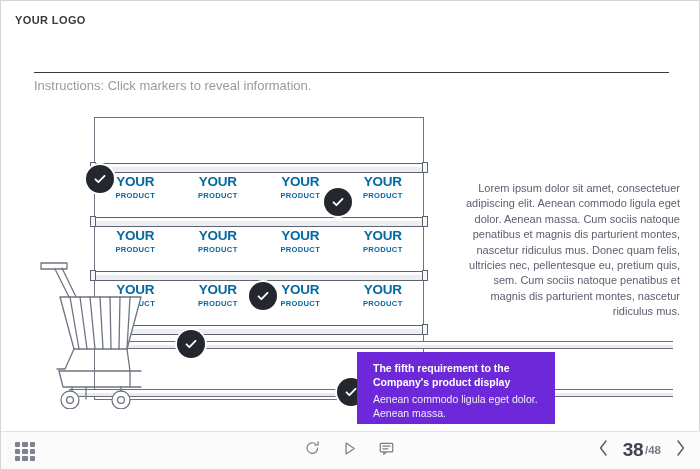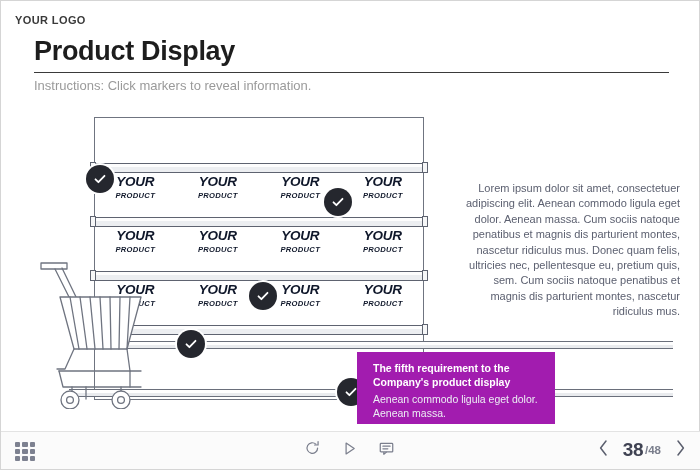--- a/index.html
+++ b/index.html
@@ -28,21 +28,21 @@
   .board .b-top{position:absolute;left:0;top:0;right:0;height:3px;background:#fdfdfd;
                 border-top:1px solid #5e6370;border-bottom:1px solid #9aa0ab;}
   .board .b-bot{position:absolute;left:0;top:4px;right:0;height:5px;background:#eceef1;
                 border-bottom:1px solid #5e6370;}
   .board .b-cap{position:absolute;top:-1px;width:6px;height:11px;
                 border:1px solid #5e6370;box-sizing:border-box;background:#f6f7f8;}
   .board .cap-l{left:-4px;}
   .board .cap-r{right:-4px;}
 
   .prow{position:absolute;left:0;width:330px;display:flex;}
-  .pcell{width:25%;text-align:center;color:#0f172a;font-style:italic;}
+  .pcell{width:25%;text-align:center;color:#0369a1;}
   .pcell .p1{font-size:13.5px;font-weight:700;letter-spacing:-0.2px;line-height:1.05;}
   .pcell .p2{font-size:7.6px;font-weight:700;letter-spacing:.3px;margin-top:2px;}
 
   
   .rail{position:absolute;height:7px;}
   .rail .r-top{position:absolute;left:0;right:0;top:0;height:3px;background:#fefefe;
                border-top:1px solid #6a6f7b;border-bottom:1px solid #a5abb5;}
   .rail .r-bot{position:absolute;left:0;right:0;top:4px;height:3px;background:#e9ebee;
                border-bottom:1px solid #6a6f7b;}
 
@@ -54,21 +54,21 @@
           background:#25272e;display:flex;align-items:center;justify-content:center;
           box-shadow:0 0 0 2px #fff;cursor:pointer;}
   .marker svg{display:block;}
 
   
   .copy{position:absolute;left:464px;top:180px;width:215px;font-size:11px;
         line-height:15.4px;color:#5c6070;text-align:right;}
 
   
   .tooltip{position:absolute;left:356px;top:351px;width:198px;height:72px;
-           background:#a21caf;color:#fff;box-sizing:border-box;padding:10px 12px 8px 16px;}
+           background:#6d28d9;color:#fff;box-sizing:border-box;padding:10px 12px 8px 16px;}
   .tt-title{font-size:10.5px;font-weight:700;line-height:13.5px;}
   .tt-body{font-size:10.5px;line-height:13.5px;margin-top:4px;color:#eceef4;}
 
   
   .bottombar{position:absolute;left:0;bottom:0;width:700px;height:38px;background:#fbfbfb;
              border-top:1px solid #e3e3e3;box-sizing:border-box;}
   .grid-icon{position:absolute;left:14px;top:10px;width:20px;height:19px;
              display:grid;grid-template-columns:repeat(3,1fr);grid-template-rows:repeat(3,1fr);gap:2px;}
   .grid-icon i{display:block;background:#7d8190;border-radius:1px;}
   .ctrls{position:absolute;left:303px;top:8px;display:flex;gap:20px;align-items:center;}
@@ -77,21 +77,20 @@
   .pg-num{font-size:19px;font-weight:700;color:#3f4252;letter-spacing:-0.5px;}
   .pg-den{font-size:11.5px;font-weight:700;color:#7a7e8c;}
   .chev{cursor:pointer;display:block;}
 </style>
 </head>
 <body>
 
 <div class="slide">
 
   <div class="logo">YOUR LOGO</div>
-  <div class="title">Product Display</div>
   <div class="title-rule"></div>
   <div class="subtitle">Instructions: Click markers to reveal information.</div>
 
   <div class="shelfwrap">
     <div class="shelf-back"></div>
 
     <div class="board" style="left:0;top:46px;width:330px;">
       <div class="b-top"></div>
         <div class="b-bot"></div>
       <div class="b-cap cap-l"></div>

